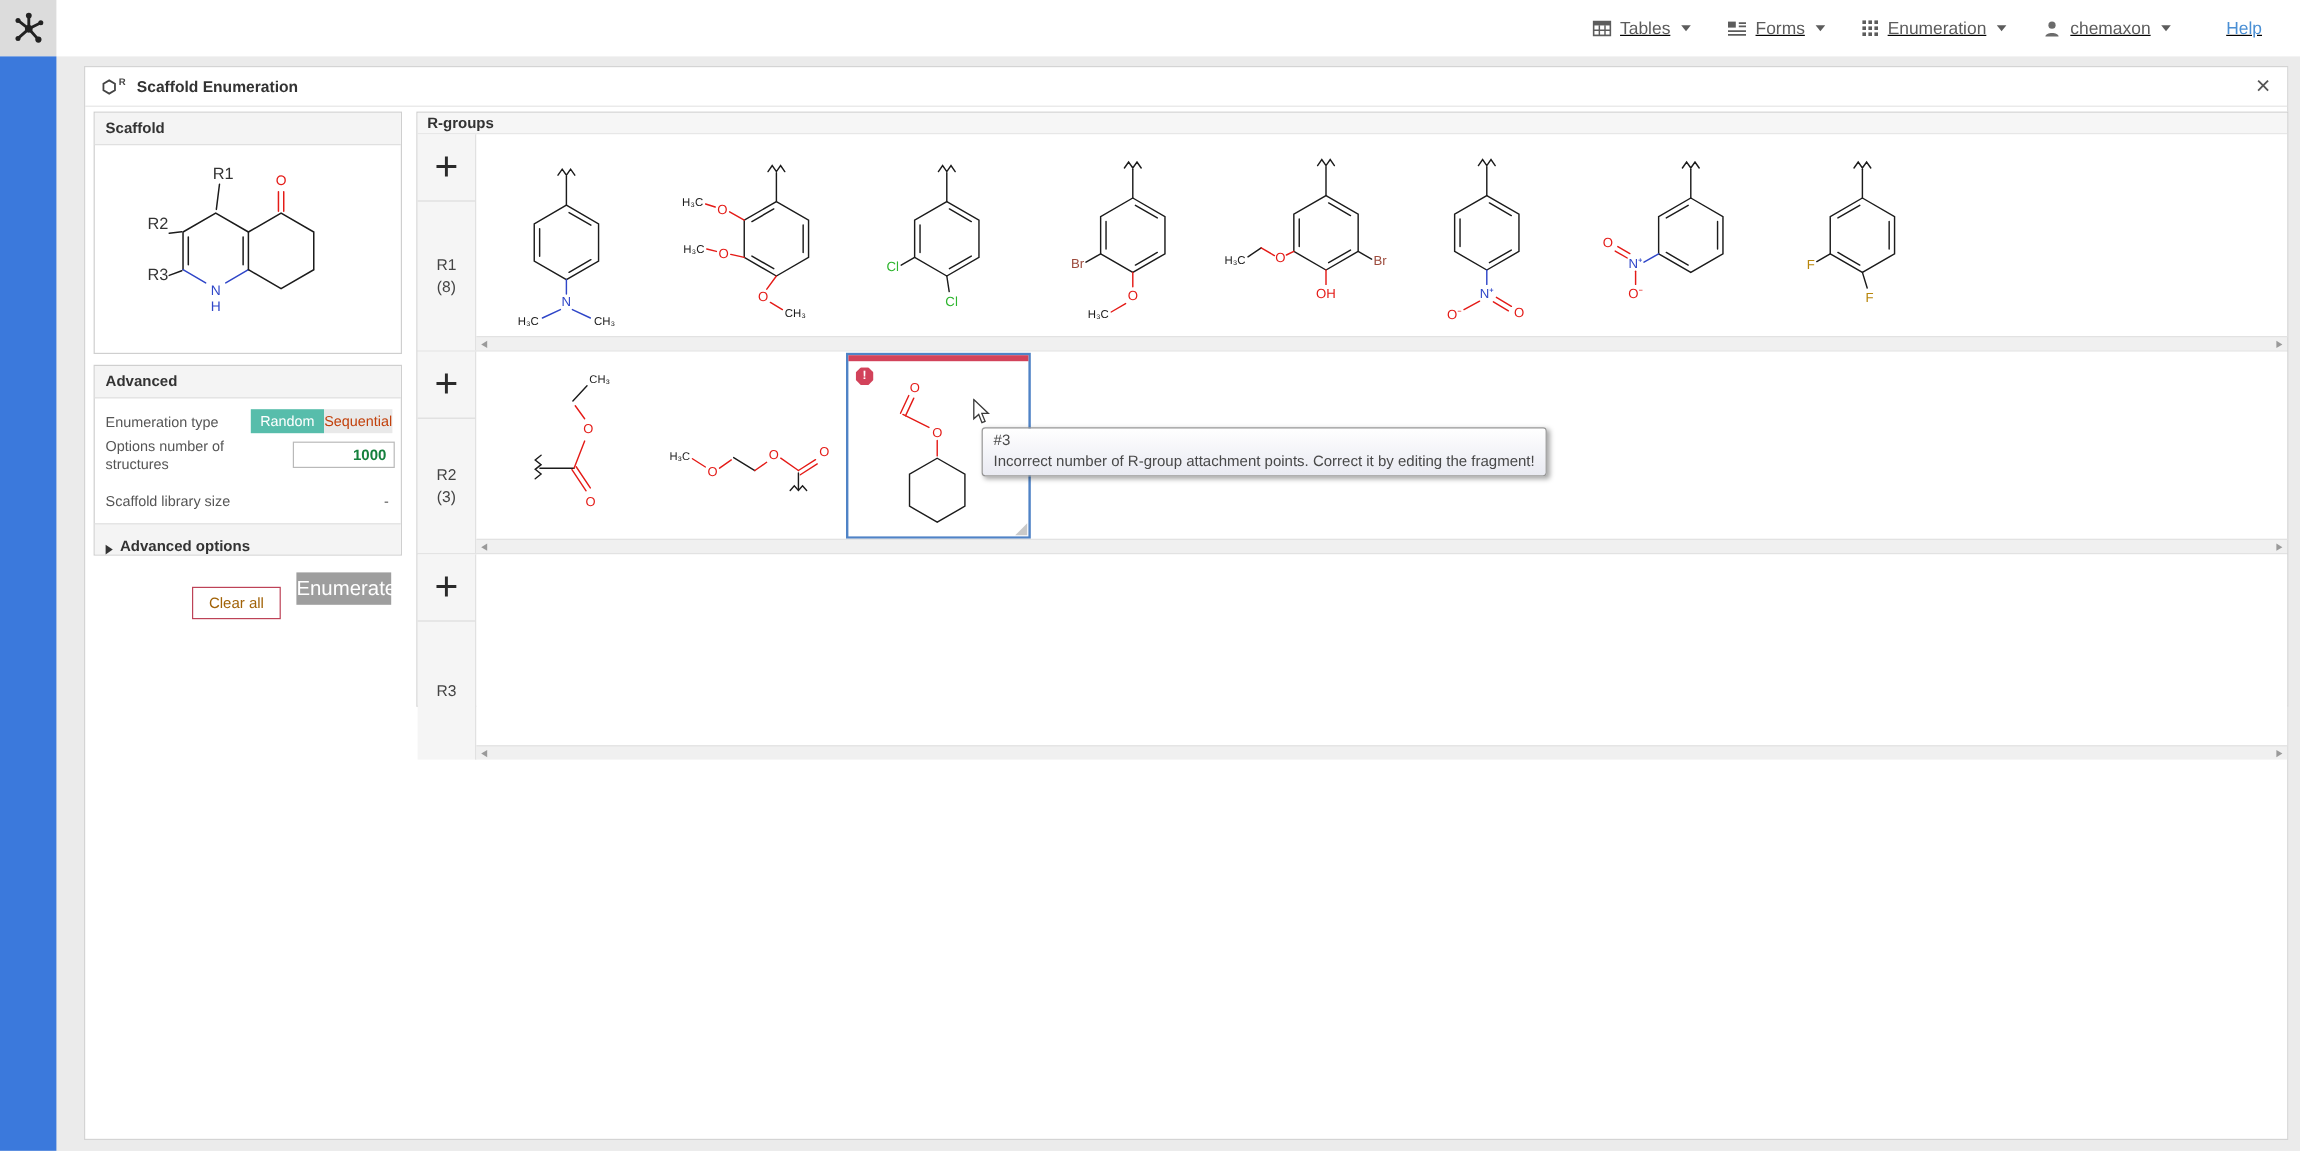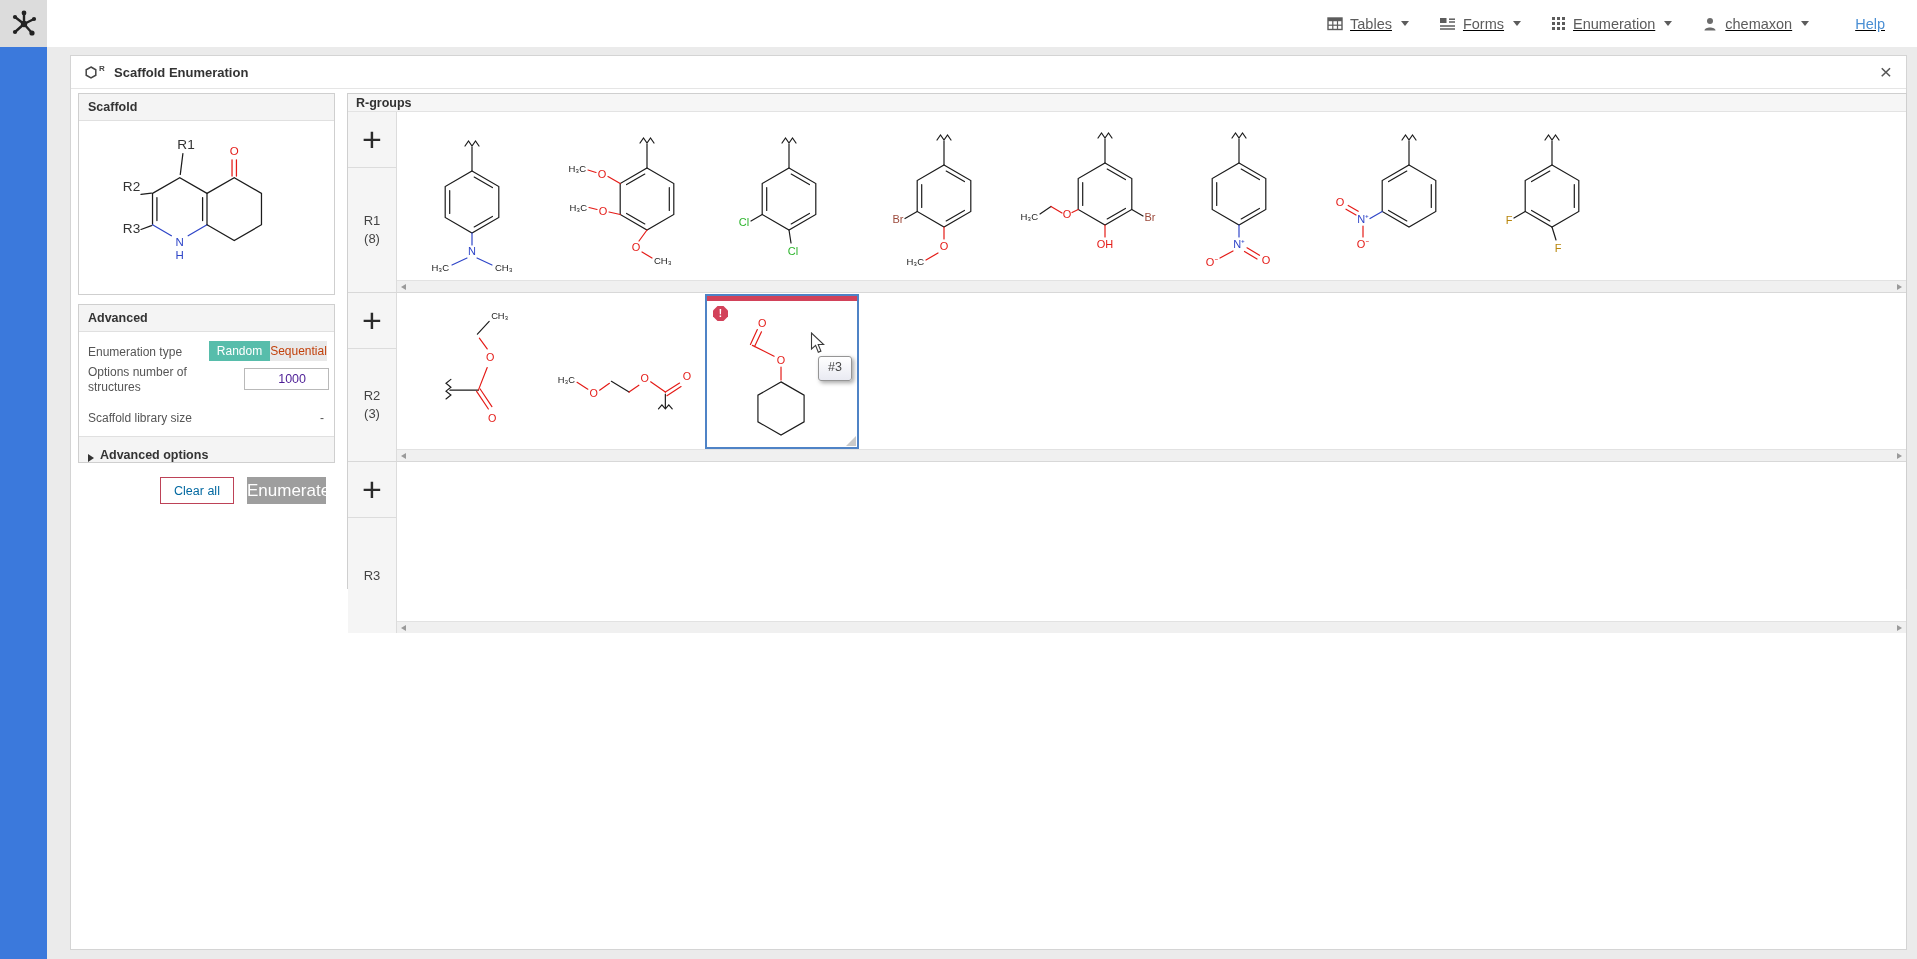--- a/index.html
+++ b/index.html
@@ -35,31 +35,31 @@
   .scaffold-body { height:174px; display:flex; align-items:center; justify-content:center; }
 
   .options-panel { left:7px; top:248px; width:257px; height:159px; }
   .opt-row { position:absolute; left:9px; font-size:12px; color:#555; }
   .opt-label { line-height:1.25; }
   .seg { position:absolute; display:flex; }
   .seg-btn { height:20px; font-size:12px; display:flex; align-items:center; justify-content:center; cursor:pointer; }
   .seg-on { background:#57bdab; color:#ffffff; width:61px; }
   .seg-off { background:#e9e9e9; color:#c2410c; width:57px; }
   .max-input { position:absolute; left:165px; top:63px; width:85px; height:22px; border:1px solid #b9b9b9;
-    font-size:12.5px; text-align:right; padding-right:22px; color:#4c1d95; font-family:"Liberation Sans",sans-serif; }
+    font-size:12.5px; text-align:right; padding-right:6px; color:#15803d; font-family:"Liberation Sans",sans-serif;font-weight:bold; }
   .est-value { position:absolute; right:10px; top:106px; font-size:12px; color:#555; }
   .advanced-bar { position:absolute; left:0; bottom:0; width:100%; height:26px; background:#f4f4f4;
     border-top:1px solid #e0e0e0; display:flex; align-items:flex-end; padding-left:9px; cursor:pointer; }
   .adv-tri { width:0; height:0; border-top:4px solid transparent; border-bottom:4px solid transparent;
     border-left:6px solid #333; margin-right:6px; }
   .adv-text { font-size:12.5px; font-weight:bold; color:#333; }
 
   .btn-row { position:absolute; left:0; top:421px; width:264px; }
-  .btn-clear { position:absolute; left:89px; top:0; width:74px; height:27px; background:#fff;
-    border:1px solid #bd4257; color:#0369a1; font-size:12.5px; cursor:pointer; font-family:"Liberation Sans",sans-serif; }
+  .btn-clear { position:absolute; left:89px; top:12px; width:74px; height:27px; background:#fff;
+    border:1px solid #bd4257; color:#a16207; font-size:12.5px; cursor:pointer; font-family:"Liberation Sans",sans-serif; }
   .btn-enum { position:absolute; left:176px; top:0; width:79px; height:27px; background:#9e9e9e;
     border:none; color:#fff; font-size:17px; cursor:pointer; font-family:"Liberation Sans",sans-serif; }
 
   
   .rgroups-panel { left:276px; top:37px; width:1560px; height:496px; }
   .rg-title { height:18px; background:#f6f6f6; border-bottom:1px solid #e3e3e3; font-size:12.5px;
     font-weight:bold; color:#333; display:flex; align-items:center; padding-left:8px; }
   .rg-row { position:relative; width:100%; border-bottom:1px solid #d8d8d8; }
   .rg-leftcol { position:absolute; left:0; top:0; bottom:0; width:49px; background:#f5f5f5;
     border-right:1px solid #dcdcdc; }
@@ -419,16 +419,17 @@
       <div class="rg-scroll">
         <span class="sb-left"></span>
         <span class="sb-right"></span>
       </div>
     </div>
   </div>
 </div>
 
 <div class="tooltip">
   <div>#3</div>
+  <div>Incorrect number of R-group attachment points. Correct it by editing the fragment!</div>
 </div>
 <svg class="cursor" width="15" height="22" viewBox="0 0 15 22">
   <polygon points="1.5,1 1.5,17 5.6,13.4 8.3,20.2 10.9,19.1 8.2,12.5 13.7,12.5" fill="#ffffff" stroke="#3a3a3a" stroke-width="1.1"></polygon>
 </svg>
 
 </body></html>

